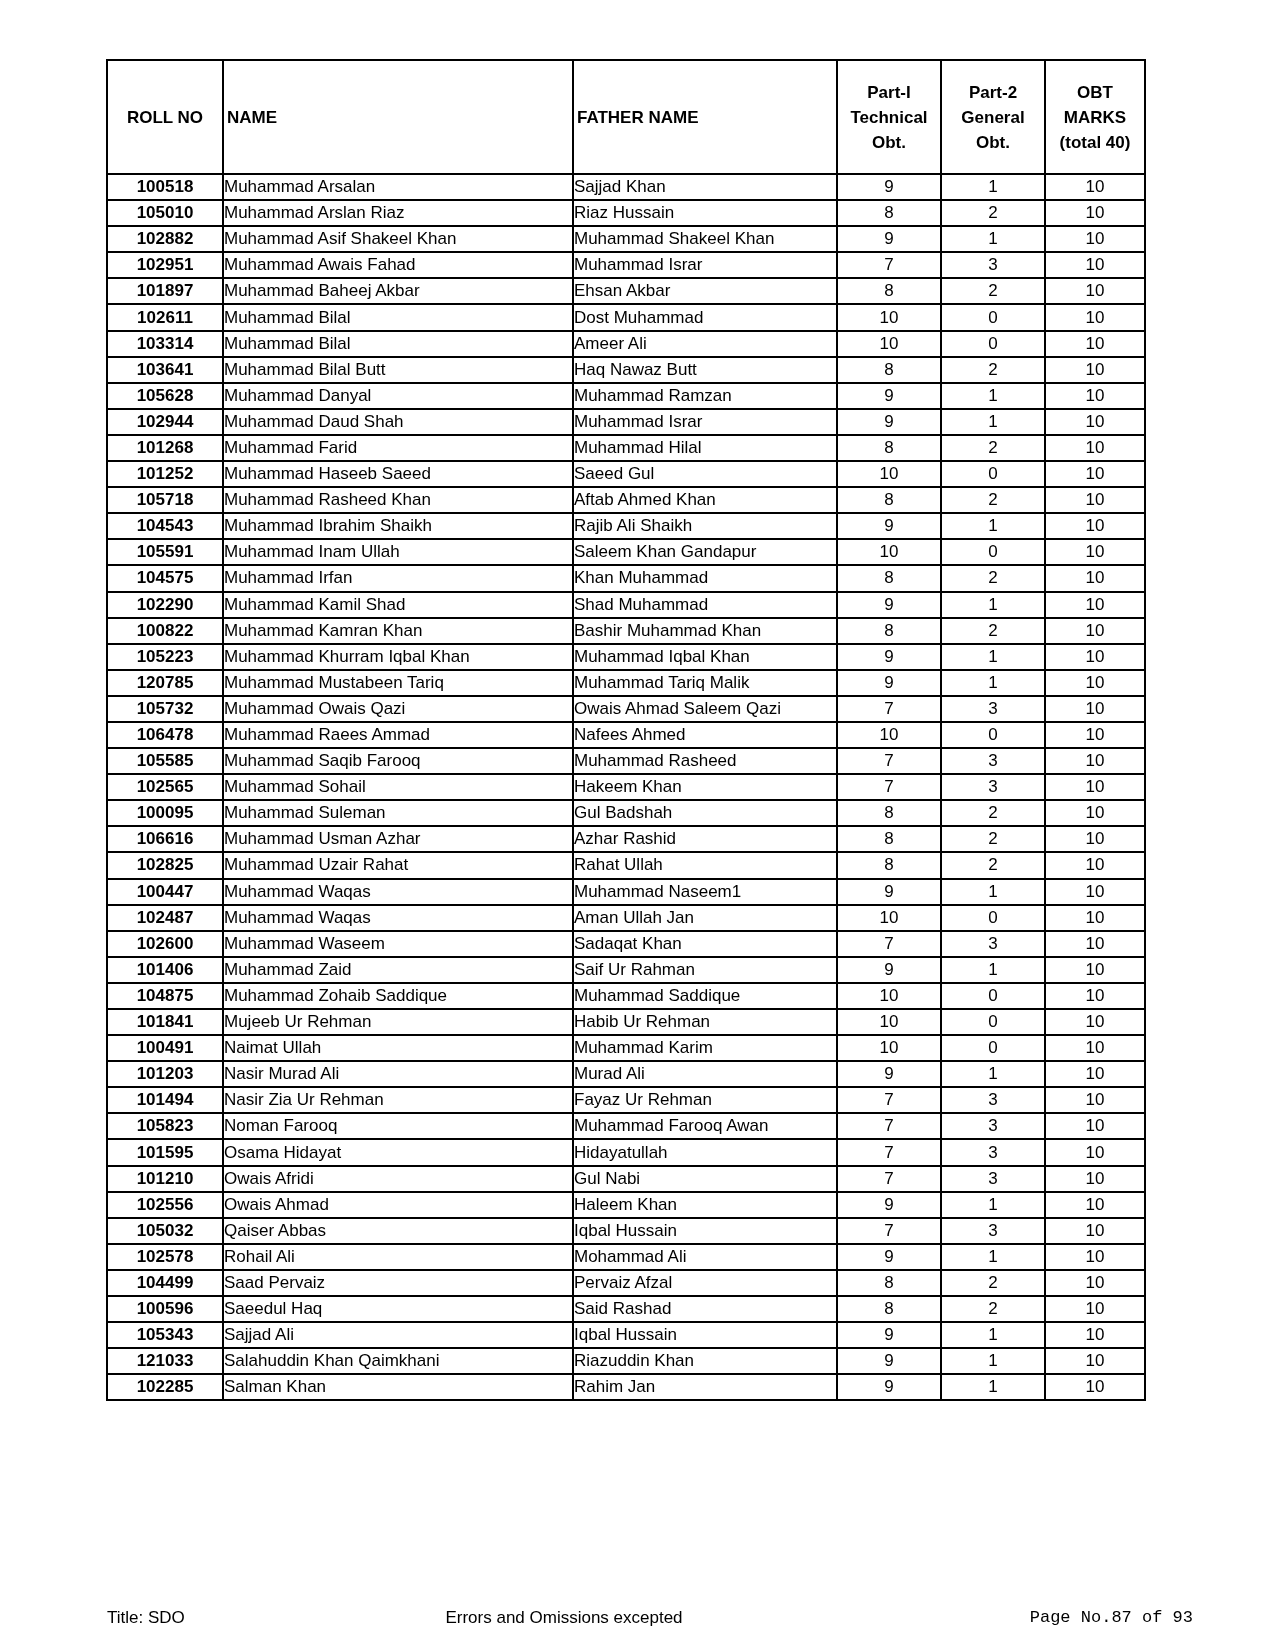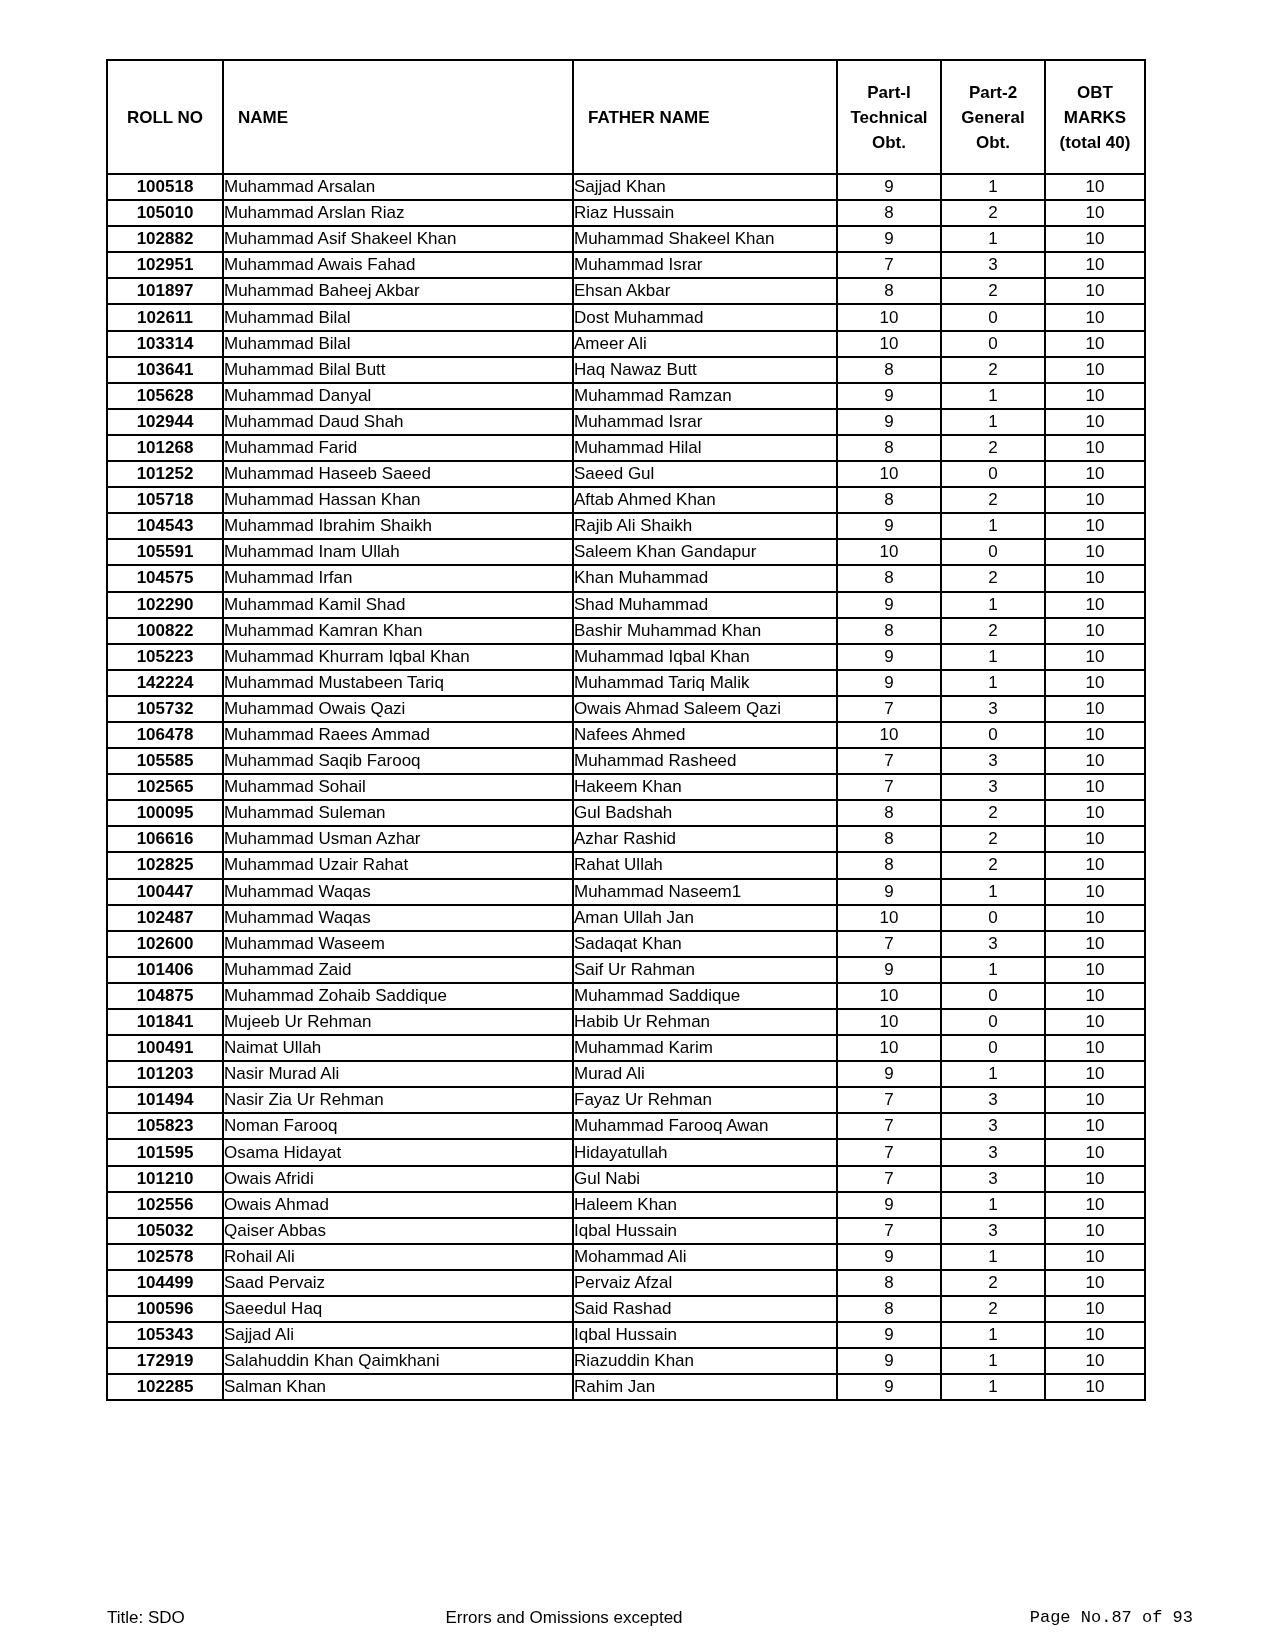--- a/index.html
+++ b/index.html
@@ -1,20 +1,20 @@
 <!DOCTYPE html>
 <html><head>
 <meta charset="utf-8">
 <style>
   html, body { margin: 0; padding: 0; background: #ffffff; }
   body { width: 1275px; height: 1650px; position: relative; font-family: "Liberation Sans", sans-serif; color: #000; overflow: hidden; }
   table.results { position: absolute; left: 106px; top: 59px; width: 1038px; border-collapse: collapse; table-layout: fixed; }
   table.results th, table.results td { border: 2.5px solid #000; padding: 0; }
   table.results th { height: 112px; font-weight: bold; font-size: 17px; line-height: 25px; vertical-align: middle; }
-  table.results th.left { text-align: left; padding-left: 14px; }
+  table.results th.left { text-align: left; padding-left: 3px; }
   table.results th.center { text-align: center; border-radius: 15px; }
   table.results td { height: 24.1px; font-size: 17px; line-height: 22px; white-space: nowrap; overflow: hidden; }
   td.roll { text-align: center; font-weight: bold; }
   td.txt { text-align: left; padding-left: 3px; }
   td.num { text-align: center; }
   .footer { position: absolute; top: 1596px; font-size: 17px; margin-top: 12px; }
   .f-left { left: 107px; }
   .f-center { left: 0; width: 1128px; text-align: center; }
   .f-right { right: 82px; font-family: Liberation Mono, monospace; }
 </style>
@@ -144,21 +144,21 @@
       <tr>
         <td class="roll">101252</td>
         <td class="txt">Muhammad Haseeb Saeed</td>
         <td class="txt">Saeed Gul</td>
         <td class="num">10</td>
         <td class="num">0</td>
         <td class="num">10</td>
       </tr>
       <tr>
         <td class="roll">105718</td>
-        <td class="txt">Muhammad Hassan Khan</td>
+        <td class="txt">Muhammad Rasheed Khan</td>
         <td class="txt">Aftab Ahmed Khan</td>
         <td class="num">8</td>
         <td class="num">2</td>
         <td class="num">10</td>
       </tr>
       <tr>
         <td class="roll">104543</td>
         <td class="txt">Muhammad Ibrahim Shaikh</td>
         <td class="txt">Rajib Ali Shaikh</td>
         <td class="num">9</td>
@@ -199,21 +199,21 @@
       </tr>
       <tr>
         <td class="roll">105223</td>
         <td class="txt">Muhammad Khurram Iqbal Khan</td>
         <td class="txt">Muhammad Iqbal Khan</td>
         <td class="num">9</td>
         <td class="num">1</td>
         <td class="num">10</td>
       </tr>
       <tr>
-        <td class="roll">142224</td>
+        <td class="roll">120785</td>
         <td class="txt">Muhammad Mustabeen Tariq</td>
         <td class="txt">Muhammad Tariq Malik</td>
         <td class="num">9</td>
         <td class="num">1</td>
         <td class="num">10</td>
       </tr>
       <tr>
         <td class="roll">105732</td>
         <td class="txt">Muhammad Owais Qazi</td>
         <td class="txt">Owais Ahmad Saleem Qazi</td>
@@ -407,21 +407,21 @@
       </tr>
       <tr>
         <td class="roll">105343</td>
         <td class="txt">Sajjad Ali</td>
         <td class="txt">Iqbal Hussain</td>
         <td class="num">9</td>
         <td class="num">1</td>
         <td class="num">10</td>
       </tr>
       <tr>
-        <td class="roll">172919</td>
+        <td class="roll">121033</td>
         <td class="txt">Salahuddin Khan Qaimkhani</td>
         <td class="txt">Riazuddin Khan</td>
         <td class="num">9</td>
         <td class="num">1</td>
         <td class="num">10</td>
       </tr>
       <tr>
         <td class="roll">102285</td>
         <td class="txt">Salman Khan</td>
         <td class="txt">Rahim Jan</td>

